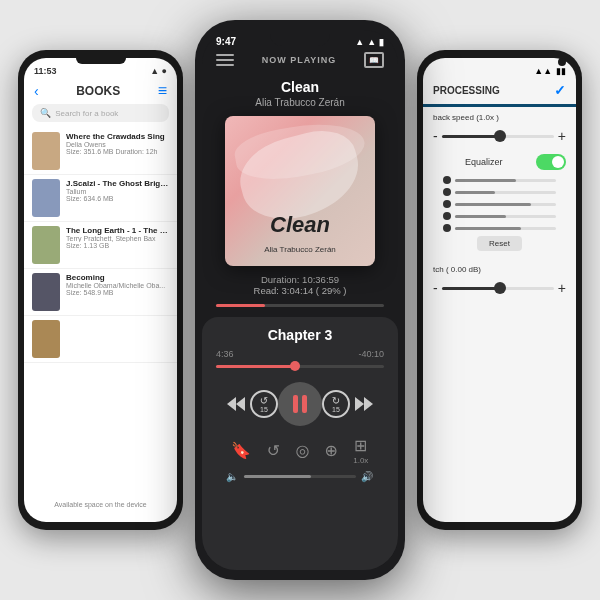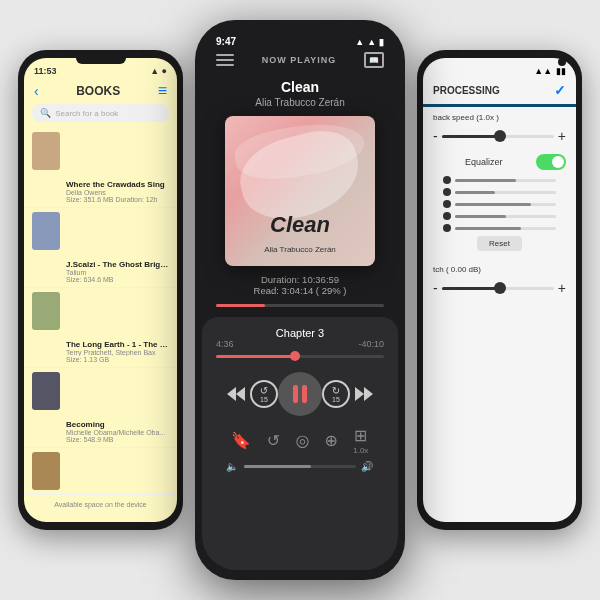--- a/index.html
+++ b/index.html
@@ -27,21 +27,21 @@
       box-shadow: 0 8px 30px rgba(0,0,0,0.4);
       z-index: 1;
     }
 
     .phone-left .screen {
       position: absolute;
       top: 8px;
       left: 6px;
       right: 6px;
       bottom: 8px;
-      background: #fef9c3;
+      background: #ffffff;
       border-radius: 22px;
       overflow: hidden;
     }
 
     
     .phone-right {
       position: absolute;
       right: 18px;
       top: 50px;
       width: 165px;
@@ -237,24 +237,24 @@
     .chapter-area {
       background: #2c2c2e;
       margin: 6px 0 0;
       border-radius: 16px 16px 0 0;
       padding: 10px 14px 8px;
       flex: 1;
     }
 
     .chapter-label {
       text-align: center;
-      font-size: 11px;
-      font-weight: 400;
+      font-size: 14px;
+      font-weight: 700;
       color: #fff;
-      margin-bottom: 0;
+      margin-bottom: 6px;
     }
 
     .chapter-time-row {
       display: flex;
       justify-content: space-between;
       font-size: 9px;
       color: #888;
       margin-bottom: 6px;
     }
 
@@ -425,21 +425,20 @@
     .book-thumb {
       width: 28px;
       height: 38px;
       border-radius: 3px;
       flex-shrink: 0;
     }
 
     .book-meta {
       flex: 1;
       overflow: hidden;
-      margin-top: 48px;
     }
 
     .book-name {
       font-size: 8px;
       font-weight: 600;
       color: #222;
       white-space: nowrap;
       overflow: hidden;
       text-overflow: ellipsis;
     }

